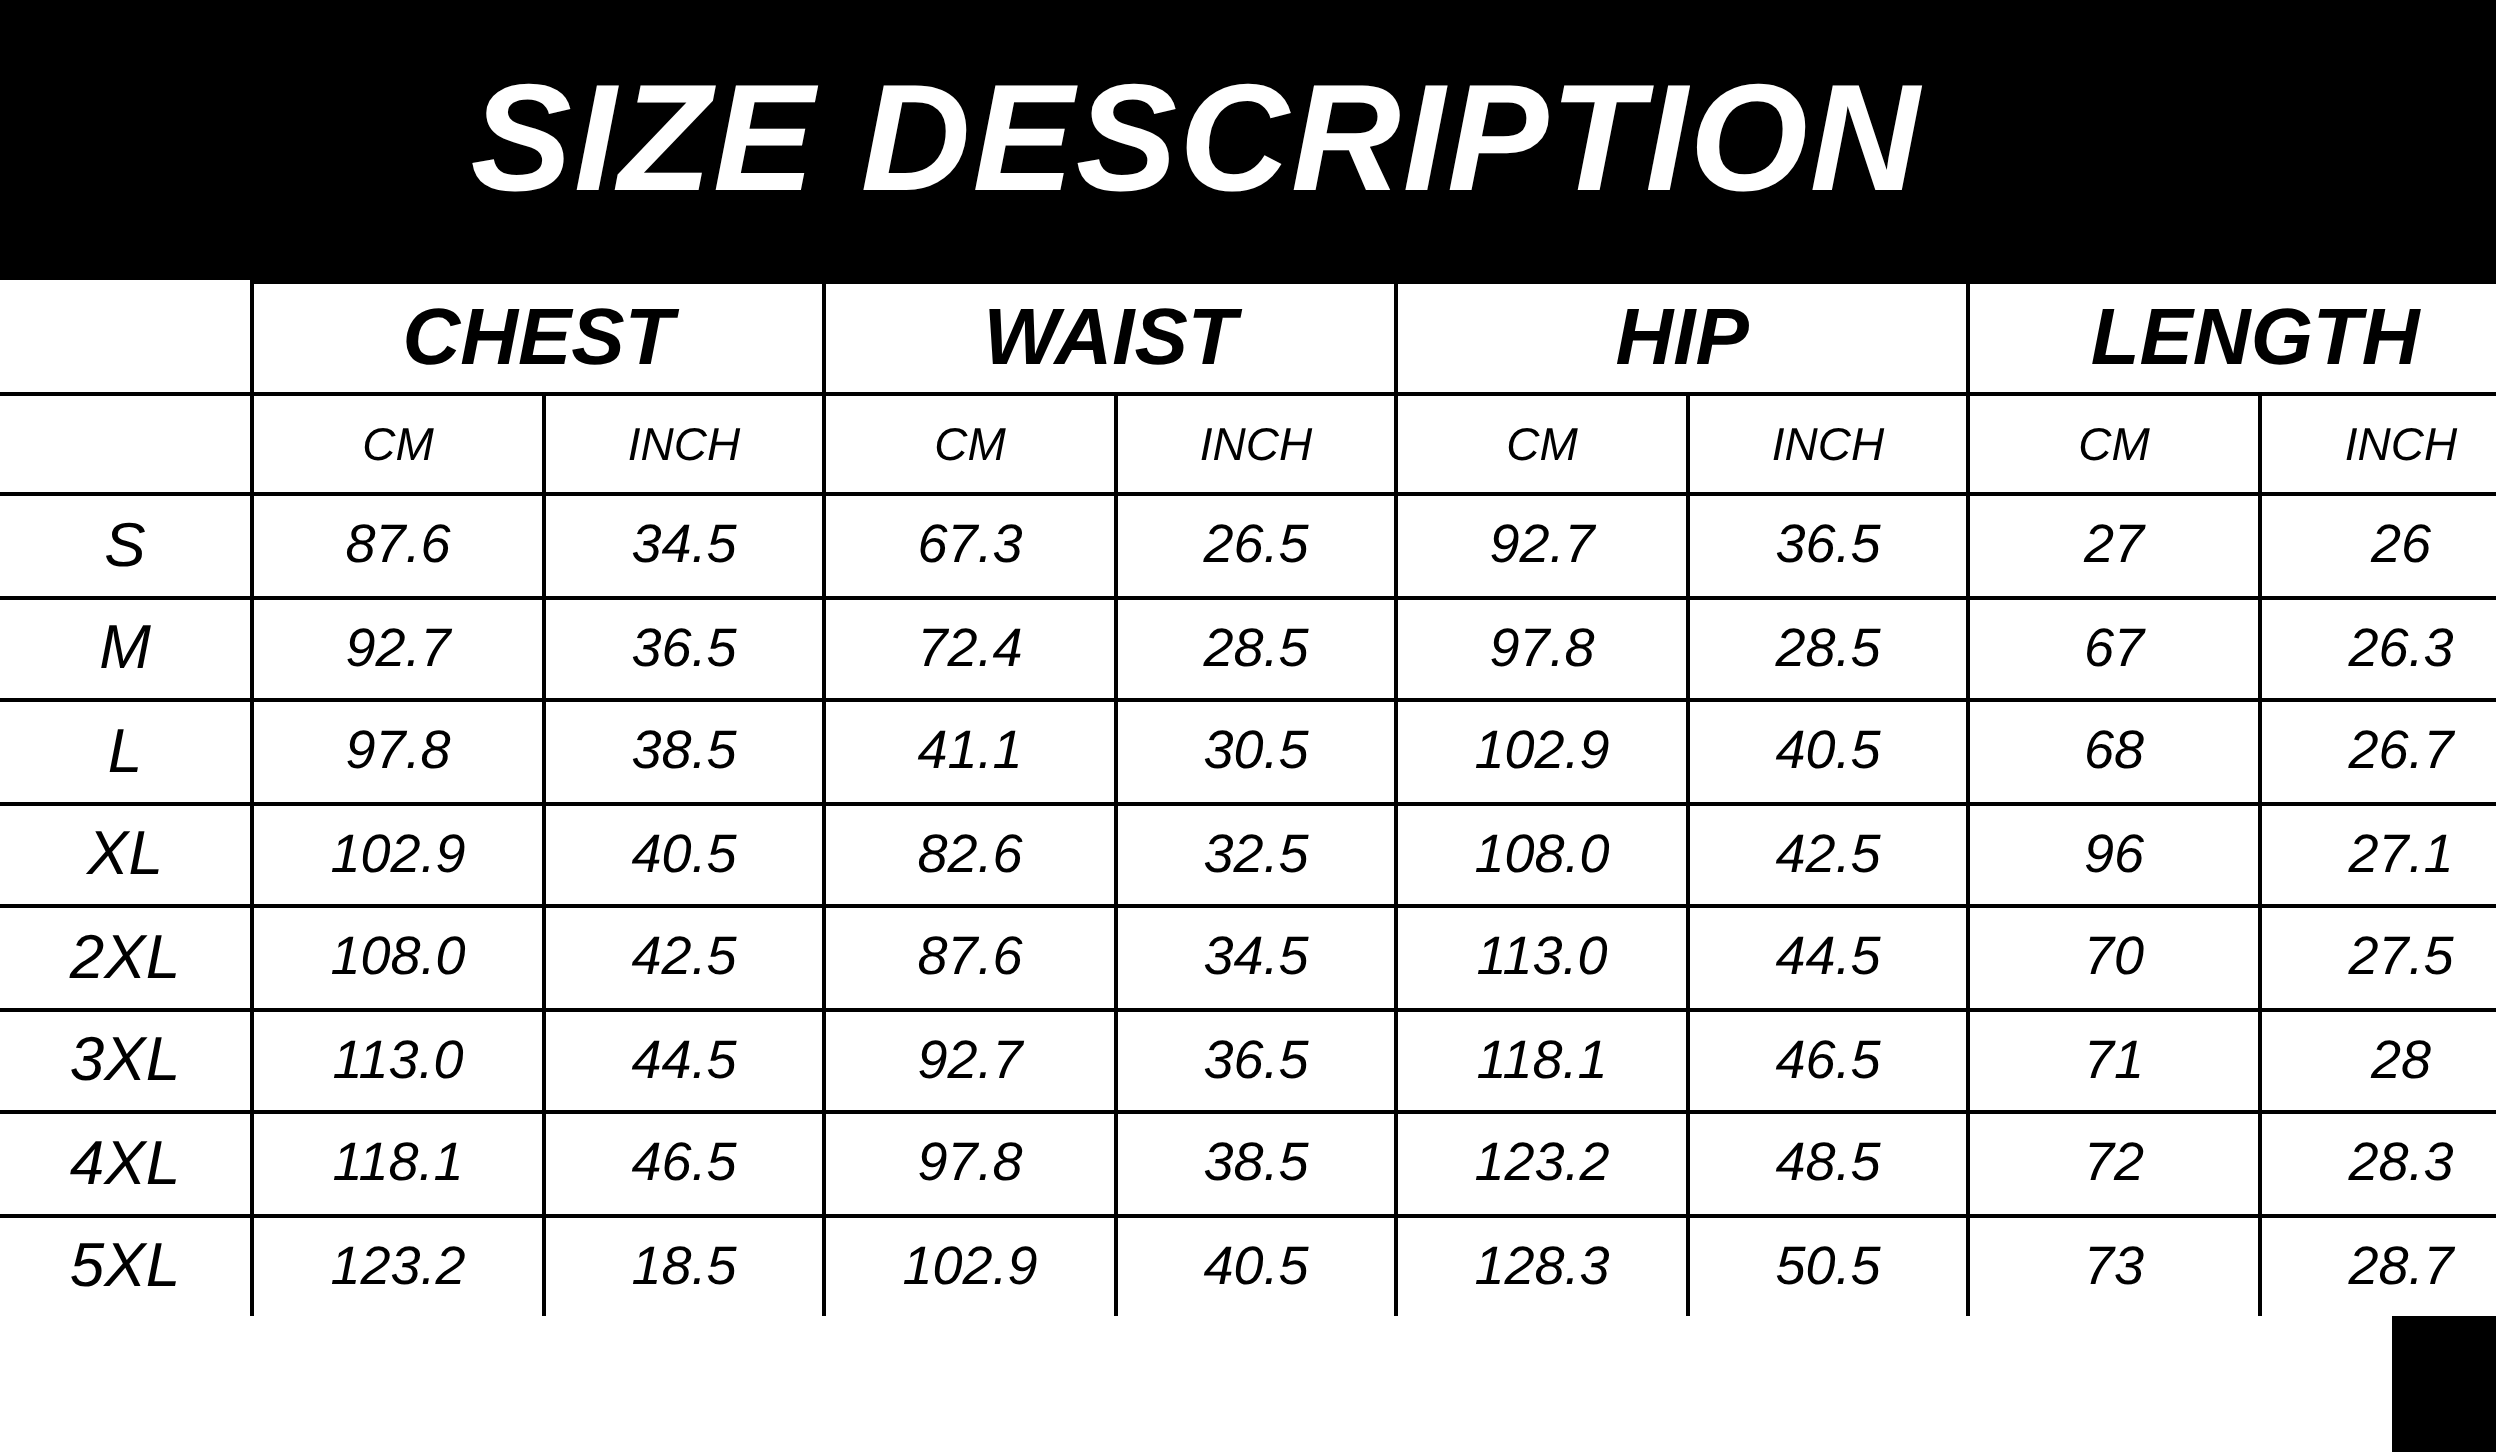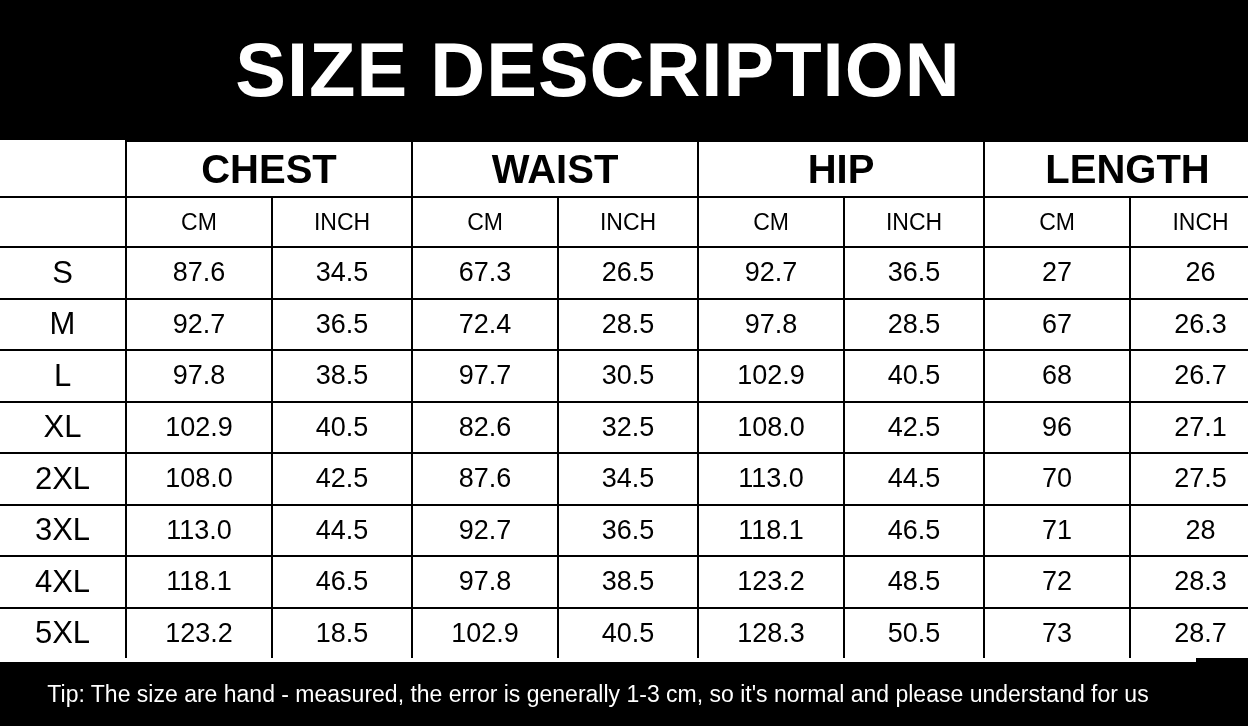--- a/index.html
+++ b/index.html
@@ -13,20 +13,21 @@
     font-family: "Liberation Sans", sans-serif;
     overflow: hidden;
   }
   .sheet {
     width: 1196px;
     height: 726px;
     background: #a21caf;
     display: flex;
     flex-direction: column;
     position: relative;
+    font-style: italic;
   }
   .title-bar {
     height: 140px;
     background: #000000;
     display: flex;
     align-items: center;
     justify-content: center;
   }
   .title-text {
     color: #ffffff;
@@ -170,21 +171,21 @@
           <td>97.8</td>
           <td>28.5</td>
           <td>67</td>
           <td>26.3</td>
         </tr>
 
         <tr class="data-row">
           <td class="size-label">L</td>
           <td>97.8</td>
           <td>38.5</td>
-          <td>97.7</td>
+          <td>41.1</td>
           <td>30.5</td>
           <td>102.9</td>
           <td>40.5</td>
           <td>68</td>
           <td>26.7</td>
         </tr>
 
         <tr class="data-row">
           <td class="size-label">XL</td>
           <td>102.9</td>
@@ -241,17 +242,14 @@
           <td>40.5</td>
           <td>128.3</td>
           <td>50.5</td>
           <td>73</td>
           <td>28.7</td>
         </tr>
       </tbody>
     </table>
   </div>
 
-  <div class="tip-bar">
-    <span>Tip: The size are hand - measured, the error is generally 1-3 cm, so it's normal and please understand for us</span>
-  </div>
 
 </div>
 
 </body></html>

